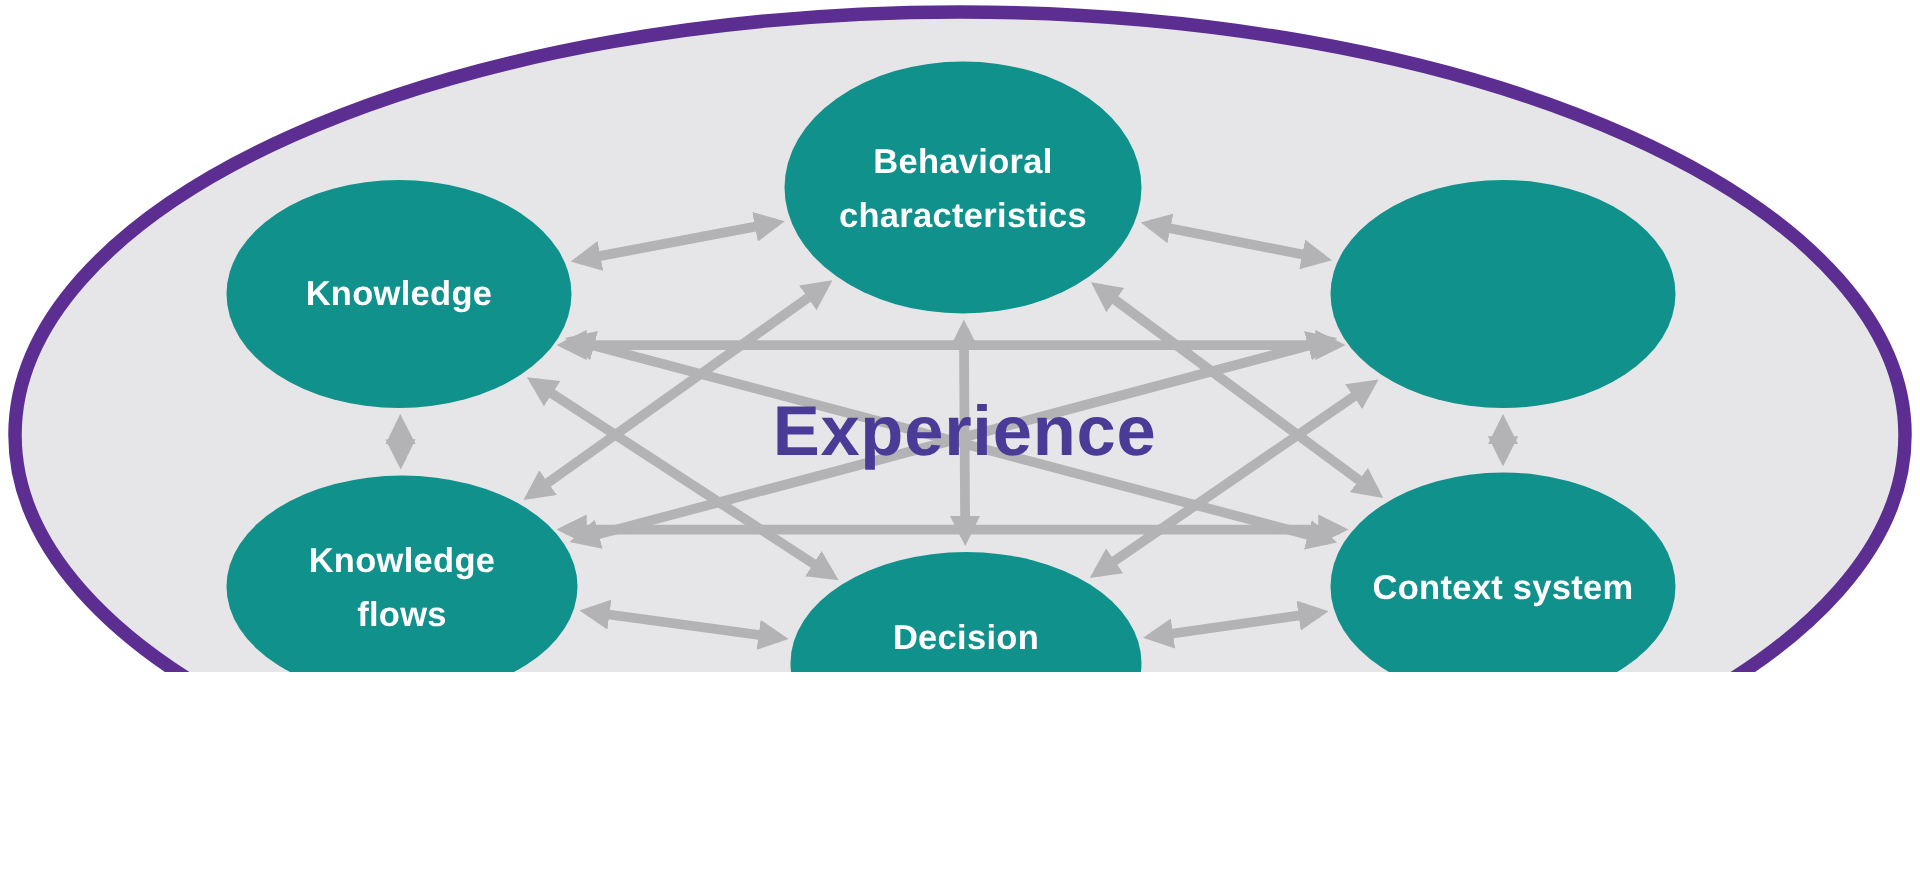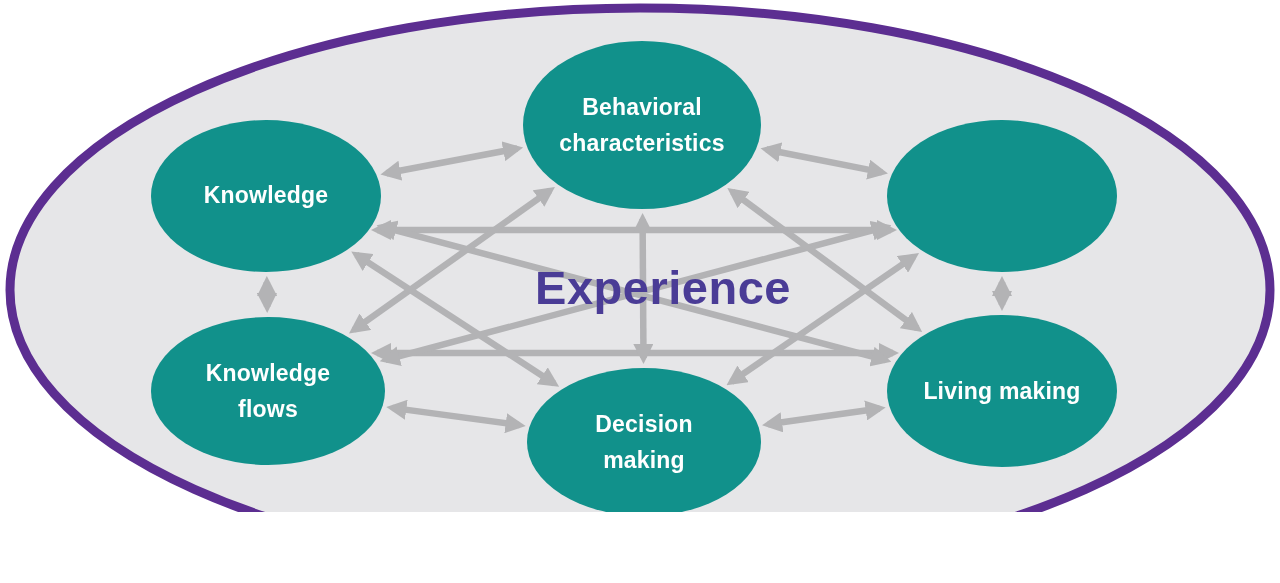--- a/index.html
+++ b/index.html
@@ -3,21 +3,21 @@
 <meta charset="utf-8">
 <style>
   html, body {
     margin: 0;
     padding: 0;
     background: #ffffff;
   }
   .stage {
     position: relative;
     width: 1280px;
-    height: 512px;
+    height: 448px;
     background: #ffffff;
     font-family: "Liberation Sans", sans-serif;
     overflow: hidden;
   }
   .stage svg {
     position: absolute;
     left: 0;
     top: 0;
   }
   .outer-ellipse {
@@ -46,21 +46,20 @@
     letter-spacing: 0.2px;
   }
   .center-label {
     position: absolute;
     transform: translate(-50%, -50%);
     color: #4a3c96;
     font-weight: bold;
     font-size: 47px;
     letter-spacing: 0.5px;
     white-space: nowrap;
-    margin-left: 20px;
   }
 </style>
 </head>
 <body>
 
 <div class="stage">
   <svg width="1280" height="583" viewBox="0 0 1280 583">
     <defs>
       <marker id="arrowhead" viewBox="0 0 10 10" refX="7" refY="5" markerWidth="3.1" markerHeight="3.1" orient="auto-start-reverse">
         <path d="M 0 0 L 10 5 L 0 10 z" fill="#b3b3b5"></path>
@@ -97,16 +96,16 @@
     </g>
   </svg>
 
   <div class="node-label" style="left:642px;  top:126px;">Behavioral
 characteristics</div>
   <div class="node-label" style="left:266px;  top:196px;">Knowledge</div>
   <div class="node-label" style="left:268px;  top:392px;">Knowledge
 flows</div>
   <div class="node-label" style="left:644px;  top:443px;text-align:center;">Decision
 making</div>
-  <div class="node-label" style="left:1002px; top:392px;">Living making</div>
+  <div class="node-label" style="left:1002px; top:392px;">Context system</div>
 
   <div class="center-label" style="left:643px; top:287px;">Experience</div>
 </div>
 
 </body></html>

